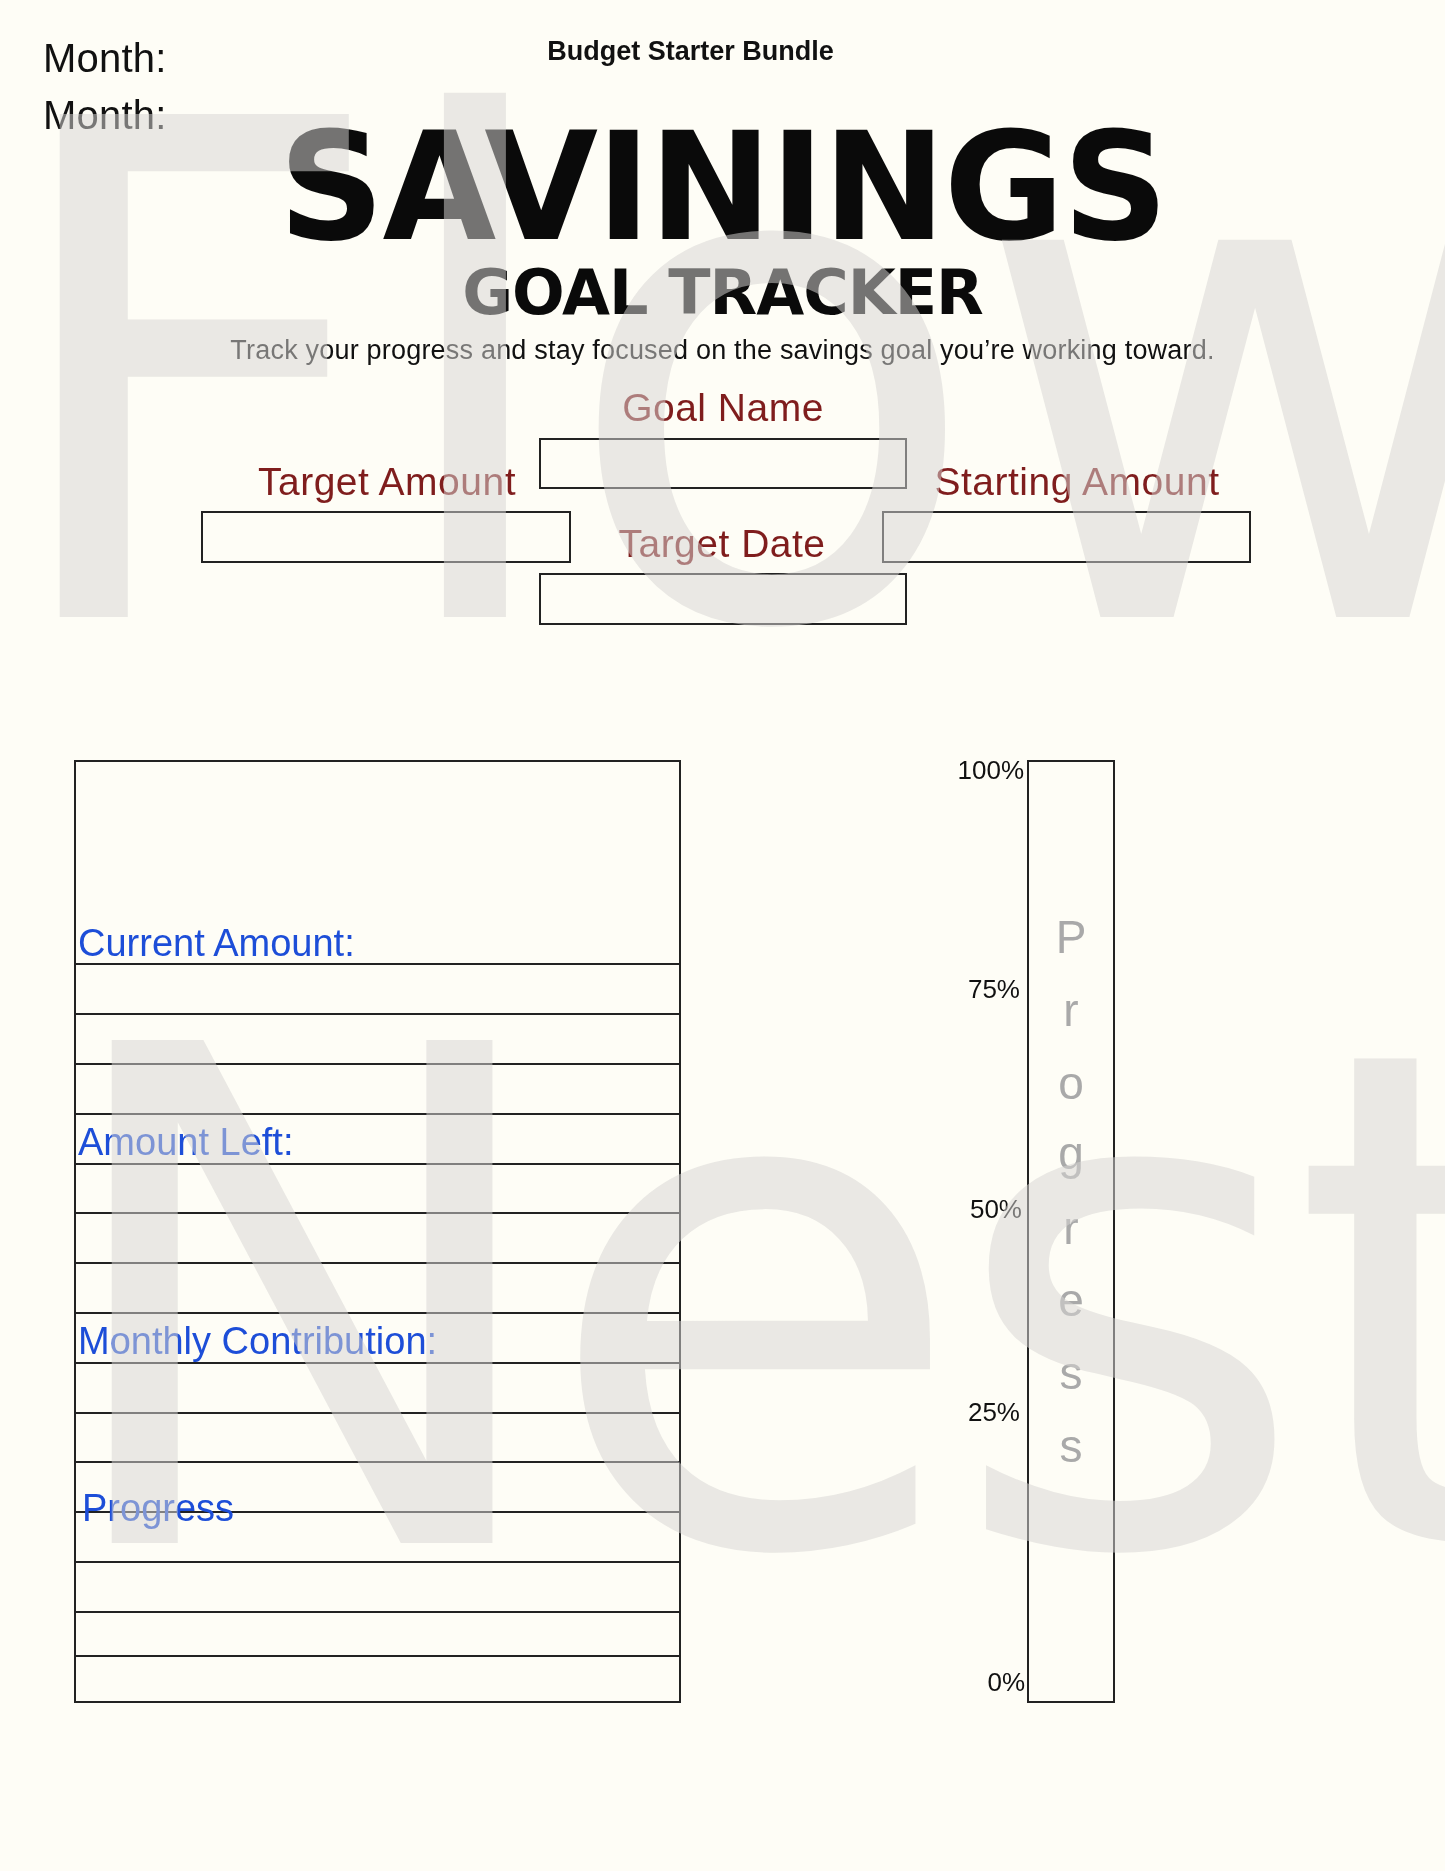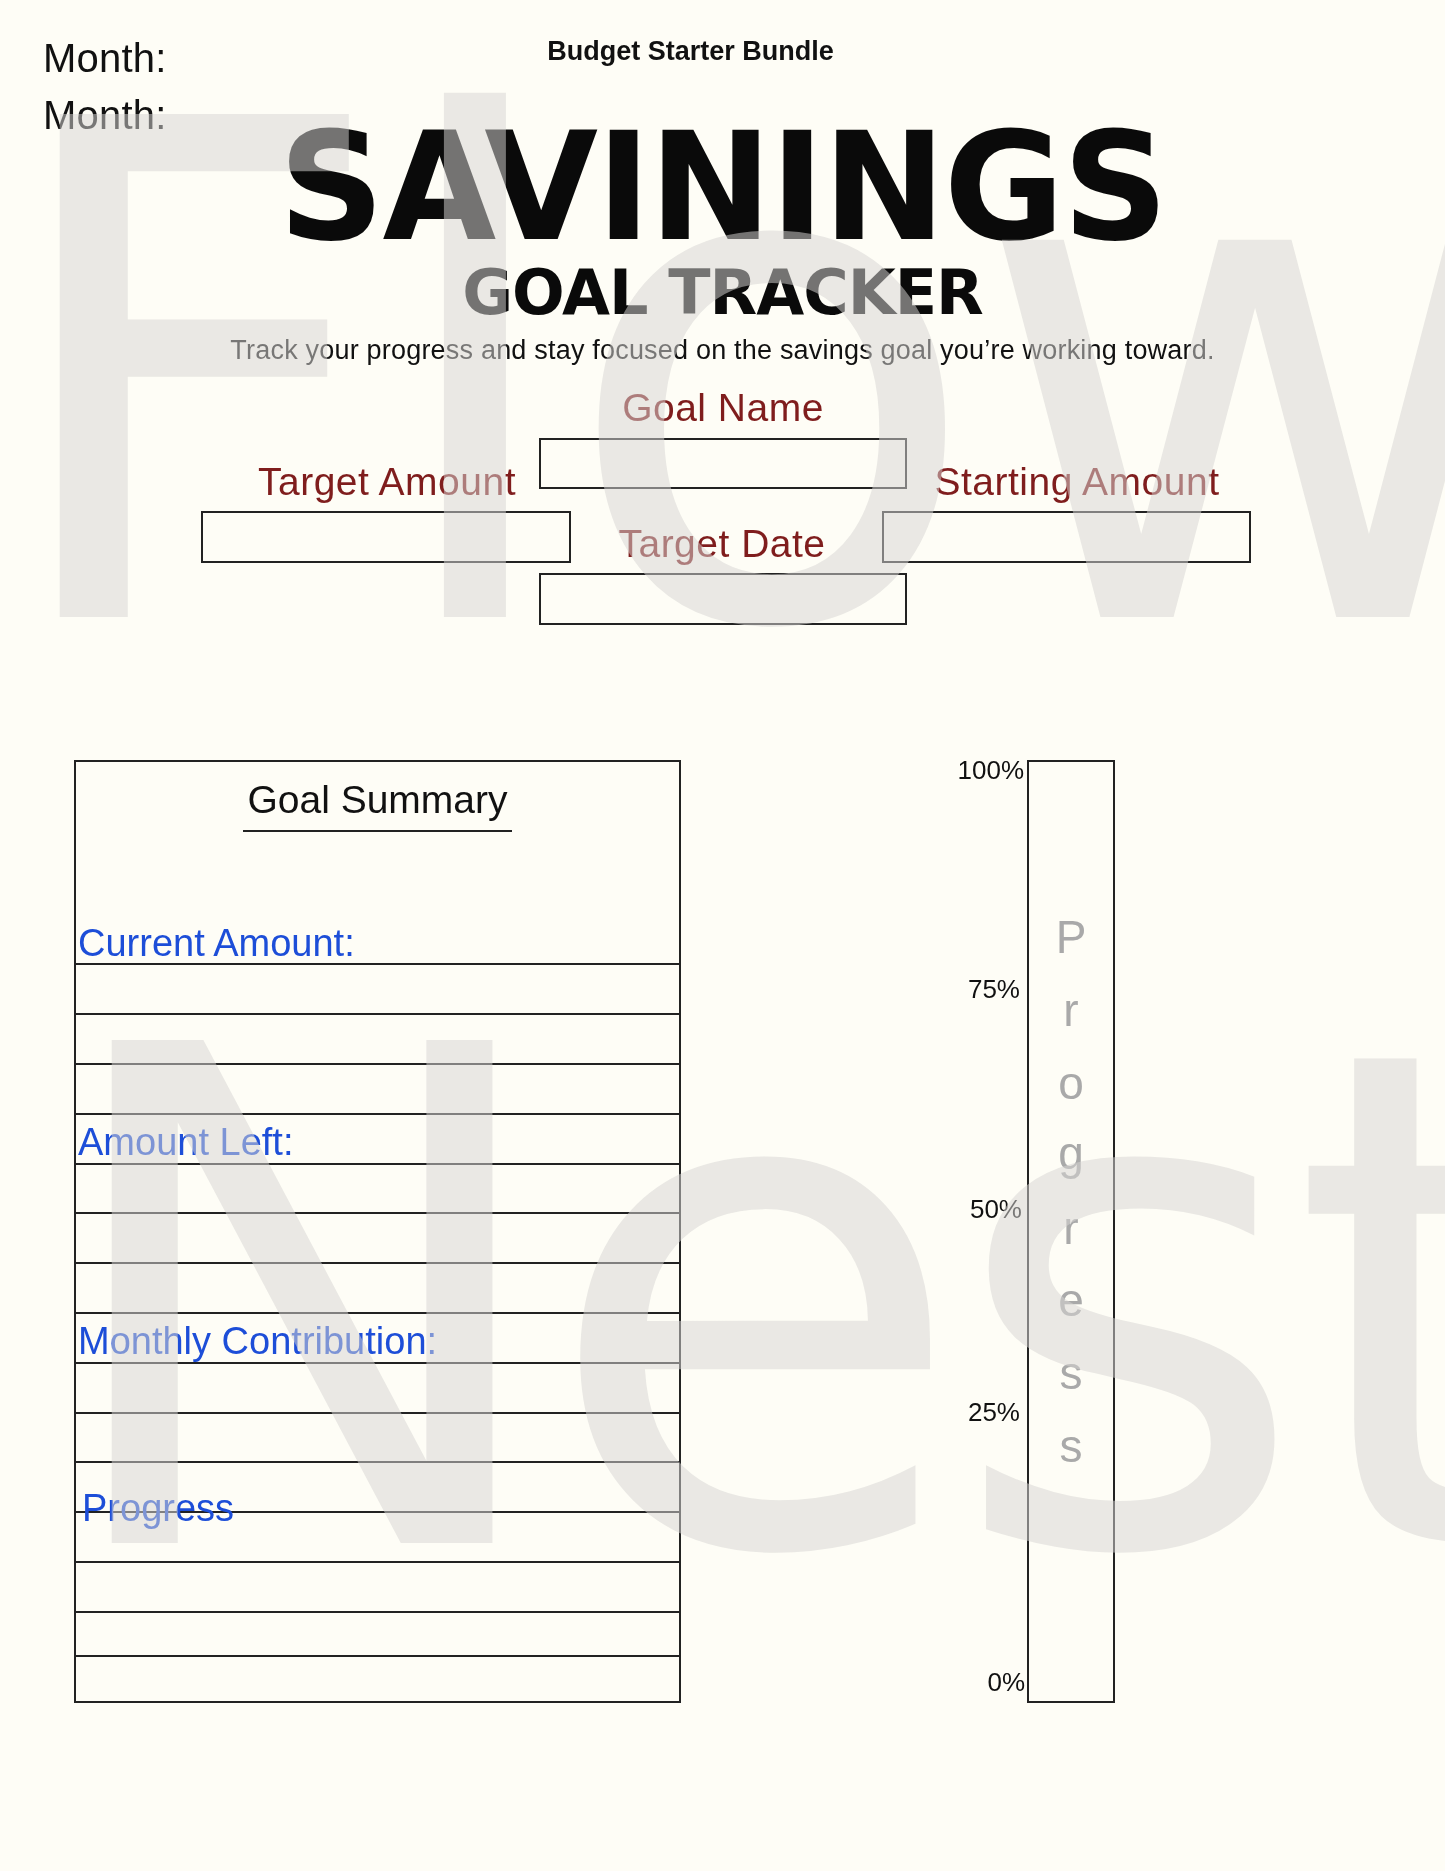--- a/index.html
+++ b/index.html
@@ -57,23 +57,20 @@
 <div class="abs field-label" style="left:187px; width:400px; top:460px;">Target Amount</div>
 <div class="abs field-box" style="left:201px; top:511px; width:370px; height:52px;"></div>
 
 <div class="abs field-label" style="left:877px; width:400px; top:460px;">Starting Amount</div>
 <div class="abs field-box" style="left:882px; top:511px; width:369px; height:52px;"></div>
 
 <div class="abs field-label" style="left:522px; width:400px; top:522px;">Target Date</div>
 <div class="abs field-box" style="left:539px; top:573px; width:368px; height:52px;"></div>
 
 <div class="abs summary-box">
-  <div class="summary-title">
-    <span>Goal Summary</span>
-  </div>
 
   <div class="row-label" style="top:161px;">Current Amount:</div>
   <div class="rule" style="top:201px;"></div>
   <div class="rule" style="top:251px;"></div>
   <div class="rule" style="top:301px;"></div>
   <div class="rule" style="top:351px;"></div>
 
   <div class="row-label" style="top:360px;">Amount Left:</div>
   <div class="rule" style="top:401px;"></div>
   <div class="rule" style="top:450px;"></div>

